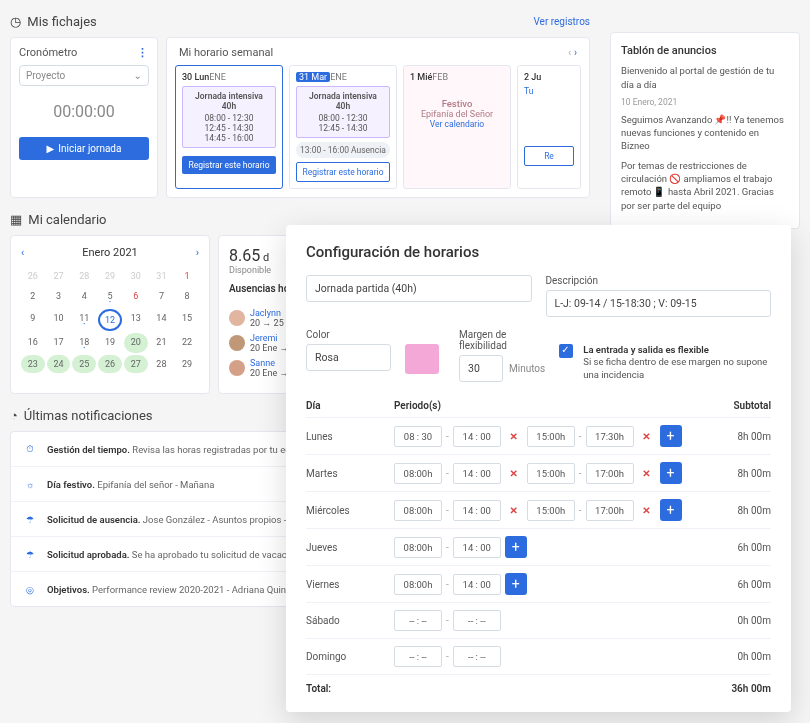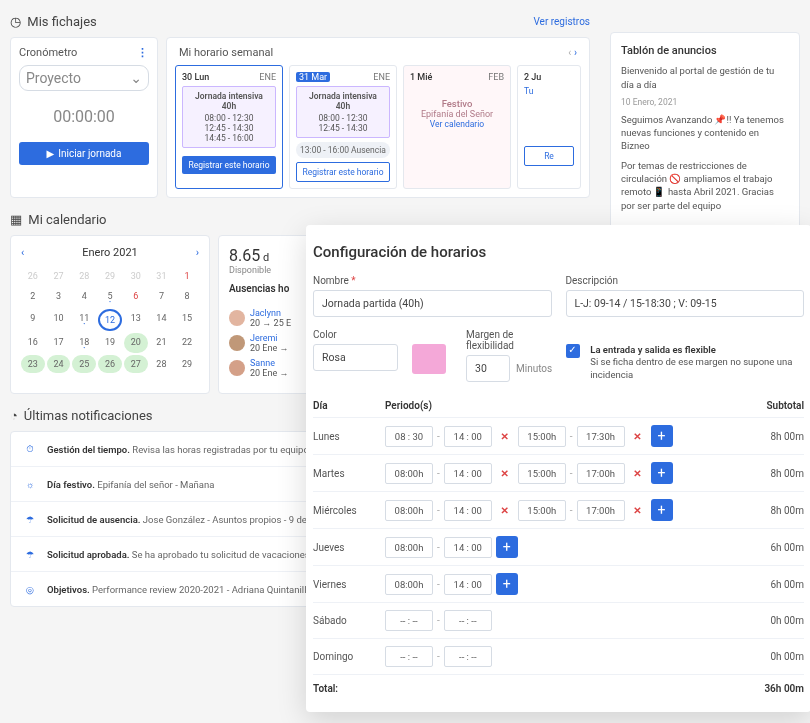--- a/index.html
+++ b/index.html
@@ -6,32 +6,32 @@
 body{background:#f5f5f5;width:810px;height:723px;overflow:hidden;font-size:11px;color:#333;position:relative}
 .dash{position:absolute;top:0;left:0;width:600px;padding:14px 10px}
 .sec-h{display:flex;align-items:center;gap:6px;margin-bottom:8px;font-size:13px;color:#444}
 .sec-h .grow{flex:1}
 .link{color:#2d6cdf;font-size:10px;cursor:pointer}
 .row{display:flex;gap:8px}
 .card{background:#fff;border:1px solid #e4e8ee;border-radius:4px;padding:8px}
 .crono{width:148px}
 .crono-h{display:flex;justify-content:space-between;align-items:flex-start;font-size:11px;color:#555;margin-bottom:6px}
 .dots{color:#2d6cdf;font-weight:bold;letter-spacing:1px}
-.sel{border:1px solid #d6dce4;border-radius:9px;padding:4px 6px;font-size:14px;color:#888;display:flex;justify-content:space-between}
+.sel{border:1px solid #d6dce4;border-radius:4px;padding:4px 6px;font-size:10px;color:#888;display:flex;justify-content:space-between}
 .time{text-align:center;font-size:16px;color:#888;margin:16px 0}
 .btn-play{background:#2d6cdf;color:#fff;border:none;border-radius:3px;padding:6px;width:100%;font-size:10px;display:flex;align-items:center;justify-content:center;gap:4px}
 .horario{flex:1}
 .hor-h{display:flex;justify-content:space-between;align-items:center;font-size:11px;color:#555;margin-bottom:6px;padding:0 4px}
 .nav-ar{color:#aaa;font-size:10px}
 .days{display:flex;gap:6px}
 .daycard{border:1px solid #e4e8ee;border-radius:3px;padding:6px;flex:1;min-width:108px;font-size:9px}
 .daycard.sel1{background:#fff;border-color:#2d6cdf}
 .daycard.sel2{background:#fff;border:1px solid #e4e8ee}
 .daycard.fest{background:#fff7f9}
-.dc-date{display:flex;justify-content:space-between;color:#777;margin-bottom:4px}
+.dc-date{display:flex;color:#777;margin-bottom:4px}
 .dc-date .d{color:#333;font-weight:500}
 .dc-date .cur{background:#2d6cdf;color:#fff;padding:0 3px;border-radius:2px}
 .jibox{border:1px solid #cbb7ff;background:#f6f1ff;border-radius:2px;padding:4px;text-align:center;font-size:8.5px;color:#555;margin-bottom:4px}
 .jibox .t{font-weight:600;margin-bottom:2px}
 .aus{background:#eef1f6;font-size:8.5px;padding:3px;border-radius:8px;text-align:center;color:#666}
 .fest-t{text-align:center;color:#b07a88;margin-top:16px}
 .fest-t .tt{font-weight:500;font-size:9.5px}
 .btn-reg{background:#2d6cdf;color:#fff;border:none;padding:4px;width:100%;border-radius:2px;font-size:8.5px;margin-top:4px}
 .btn-outl{background:#fff;color:#2d6cdf;border:1px solid #2d6cdf;padding:4px;width:100%;border-radius:2px;font-size:8.5px;margin-top:4px}
 .lnk-cal{color:#2d6cdf;font-size:8.5px;display:block;text-align:center;margin-top:0}
@@ -58,38 +58,38 @@
 .person{display:flex;align-items:center;gap:5px;font-size:9px;color:#555;margin-bottom:5px}
 .av{width:16px;height:16px;border-radius:50%;background:#e2b5a0}
 .av.b{background:#c09878}
 .av.c{background:#d4a088}
 .notif{margin-top:14px}
 .n-list{background:#fff;border:1px solid #e4e8ee;border-radius:4px}
 .n-item{display:flex;align-items:center;gap:8px;padding:8px 10px;border-bottom:1px solid #eef1f6;font-size:9.5px;color:#666}
 .n-item:last-child{border-bottom:none}
 .n-ic{width:18px;height:18px;display:flex;align-items:center;justify-content:center;color:#2d6cdf;flex-shrink:0}
 .n-item b{color:#333;font-weight:600}
-.modal{position:absolute;top:225px;left:306px;width:505px;background:#fff;border-radius:4px;box-shadow:0 8px 30px rgba(0,0,0,0.15);padding:18px 7px}
+.modal{position:absolute;top:225px;left:286px;width:505px;background:#fff;border-radius:4px;box-shadow:0 8px 30px rgba(0,0,0,0.15);padding:18px 20px}
 .modal h3{font-size:15px;color:#333;margin-bottom:14px;font-weight:500}
 .frow{display:flex;gap:14px;margin-bottom:12px}
 .fcol{flex:1}
 .fcol.sm{flex:0 0 85px}
 .fcol.sw{flex:0 0 40px}
 .lbl{font-size:10px;color:#555;display:block;margin-bottom:4px}
 .req{color:#d44}
 .inp{border:1px solid #d6dce4;border-radius:3px;padding:6px 8px;font-size:10.5px;width:100%;color:#444}
 .swatch{width:34px;height:30px;background:#f4a8d8;border-radius:3px}
 .chk-row{display:flex;gap:10px;font-size:9.5px;color:#555;line-height:1.3}
 .chk{width:14px;height:14px;background:#2d6cdf;border-radius:2px;flex-shrink:0;position:relative}
 .chk::after{content:"✓";color:#fff;position:absolute;top:-1px;left:2px;font-size:10px}
 .chk-row b{color:#333;font-weight:600;display:block}
 .tbl{width:100%;font-size:10px;color:#555}
 .thd{display:flex;font-weight:600;color:#333;padding:6px 0;border-bottom:1px solid #eef1f6}
 .tr{display:flex;align-items:center;padding:7px 0;border-bottom:1px solid #eef1f6}
-.c-day{width:72px}
+.c-day{width:88px}
 .c-per{flex:1;display:flex;gap:4px;align-items:center;flex-wrap:wrap}
 .c-sub{width:60px;text-align:right}
 .tbox{border:1px solid #d6dce4;border-radius:2px;padding:4px 5px;font-size:9.5px;min-width:48px;text-align:center;color:#555}
 .dash-s{color:#aaa}
 .xbtn{color:#d44;width:18px;height:18px;display:flex;align-items:center;justify-content:center;cursor:pointer;font-weight:bold}
 .plusbtn{background:#2d6cdf;color:#fff;width:22px;height:22px;border-radius:3px;display:flex;align-items:center;justify-content:center;cursor:pointer;font-size:14px}
 .tot{display:flex;justify-content:space-between;font-weight:600;color:#333;padding:8px 0 0}
 </style>
 </head>
 <body>
@@ -285,21 +285,20 @@
   <p>Bienvenido al portal de gestión de tu día a día</p>
   <div class="date">10 Enero, 2021</div>
   <p>Seguimos Avanzando 📌!! Ya tenemos nuevas funciones y contenido en Bizneo</p>
   <p>Por temas de restricciones de circulación 🚫 ampliamos el trabajo remoto 📱 hasta Abril 2021. Gracias por ser parte del equipo</p>
 </div>
 
 <div class="modal">
   <h3>Configuración de horarios</h3>
   <div class="frow">
     <div class="fcol">
-      <label class="lbl"><span>Nombre</span> <span class="req">*</span></label>
       <input class="inp" value="Jornada partida (40h)" style="">
     </div>
     <div class="fcol">
       <label class="lbl">Descripción</label>
       <input class="inp" value="L-J: 09-14 / 15-18:30 ; V: 09-15" style="">
     </div>
   </div>
   <div class="frow">
     <div class="fcol sm">
       <label class="lbl">Color</label>

